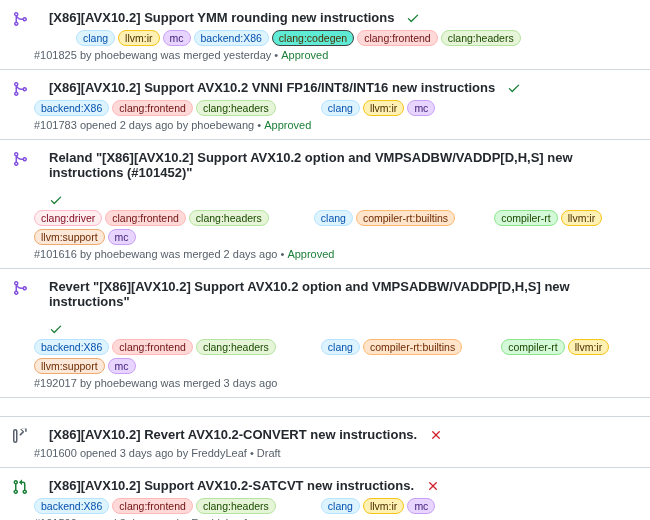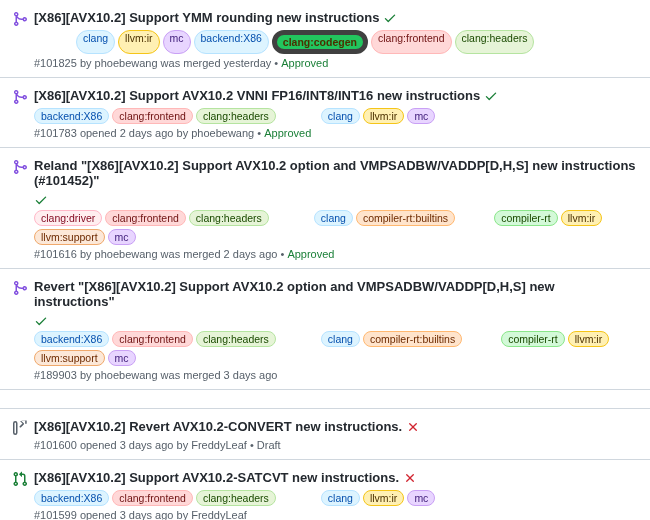--- a/index.html
+++ b/index.html
@@ -28,22 +28,23 @@
     .pr-icon {
       flex-shrink: 0;
       margin-top: 1px;
       width: 16px;
       height: 16px;
     }
     .pr-title-line {
       display: flex;
       align-items: center;
       flex-wrap: wrap;
-      gap: 4px;
+      gap: 12px;
       flex: 1;
+      margin-left: 15px;
     }
     .pr-title {
       font-size: 13px;
       font-weight: 600;
       color: #24292f;
       cursor: pointer;
     }
     .tags-row {
       display: flex;
       flex-wrap: wrap;
@@ -52,21 +53,21 @@
     }
     .tag {
       display: inline-block;
       padding: 1px 6px;
       border-radius: 999px;
       font-size: 10.5px;
       font-weight: 500;
       white-space: nowrap;
     }
     .tag-backend-x86 { background: #ddf4ff; color: #0550ae; border: 1px solid #b6e3ff; }
-    .tag-clang-codegen { background: #22c55e; color: #4b3000; border: 5px solid #404040; font-weight: bold; }
+    .tag-clang-codegen { background: #5eead4; color: #4b3000; border: 1px solid #404040; }
     .tag-clang-frontend { background: #ffd8d8; color: #6e1111; border: 1px solid #ffb8b8; }
     .tag-clang-headers { background: #e6f4d7; color: #1a4a00; border: 1px solid #b5e4a0; }
     .tag-clang { background: #ddf4ff; color: #0550ae; border: 1px solid #b6e3ff; margin-left: 42px; }
     .tag-llvm-ir { background: #fff0b3; color: #4b3000; border: 1px solid #f5c518; }
     .tag-mc { background: #e8d5ff; color: #3d1a78; border: 1px solid #c9a0f5; }
     .tag-clang-driver { background: #ffeef0; color: #82071e; border: 1px solid #ffb8c8; }
     .tag-compiler-rt { background: #d3f9d8; color: #1a4a00; border: 1px solid #8ae68a; margin-left: 36px; }
     .tag-compiler-rt-builtins { background: #ffe4cc; color: #6d2a00; border: 1px solid #ffb870; }
     .tag-llvm-support { background: #fce8d8; color: #6d2a00; border: 1px solid #f0a96c; }
     .pr-meta {
@@ -168,21 +169,21 @@
         <span class="tag tag-backend-x86">backend:X86</span>
         <span class="tag tag-clang-frontend">clang:frontend</span>
         <span class="tag tag-clang-headers">clang:headers</span>
         <span class="tag tag-clang">clang</span>
         <span class="tag tag-compiler-rt-builtins">compiler-rt:builtins</span>
         <span class="tag tag-compiler-rt">compiler-rt</span>
         <span class="tag tag-llvm-ir">llvm:ir</span>
         <span class="tag tag-llvm-support">llvm:support</span>
         <span class="tag tag-mc">mc</span>
       </div>
-      <div class="pr-meta"><span style="cursor:pointer">#189903</span> by phoebewang was merged 3 days ago</div>
+      <div class="pr-meta"><span style="cursor:pointer">#192017</span> by phoebewang was merged 3 days ago</div>
     </div>
     <div class="pr-item">
     </div>
     <div class="pr-item">
       <div class="pr-header">
         <span class="pr-icon"><svg width="16" height="16" viewBox="0 0 16 16" fill="#57606a">
     <path d="M3.25 1A2.25 2.25 0 0 1 5.5 3.25v9.5A2.25 2.25 0 0 1 1 12.75v-9.5A2.25 2.25 0 0 1 3.25 1ZM3.25 2.5a.75.75 0 0 0-.75.75v9.5a.75.75 0 0 0 1.5 0v-9.5a.75.75 0 0 0-.75-.75Z"></path>
     <path d="M12.936 1H8.564a.25.25 0 0 0-.177.427l2.114 2.114-2.775 2.775a.749.749 0 0 0 .326 1.275.749.749 0 0 0 .734-.215l3-3a.75.75 0 0 0 0-1.06L9.604 1.177A.25.25 0 0 1 9.78.75h3.156a.25.25 0 0 1 .25.25v2.19a.75.75 0 0 0 1.5 0V1a.75.75 0 0 0-.75-.75h-.001Z"></path>
   </svg></span>
         <div class="pr-title-line">

